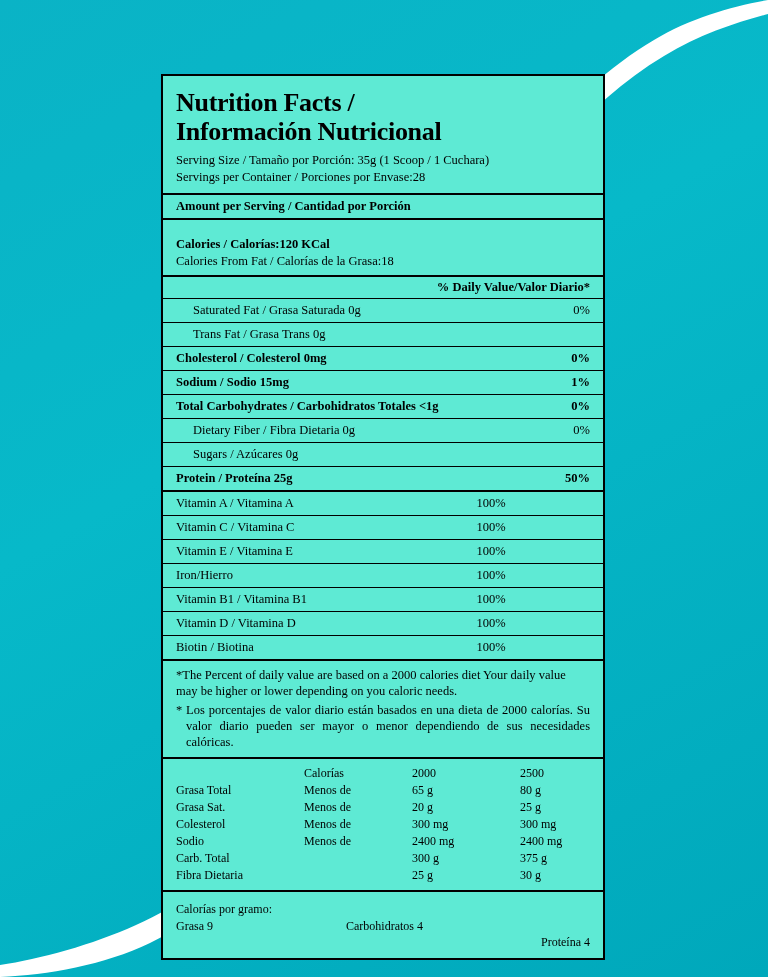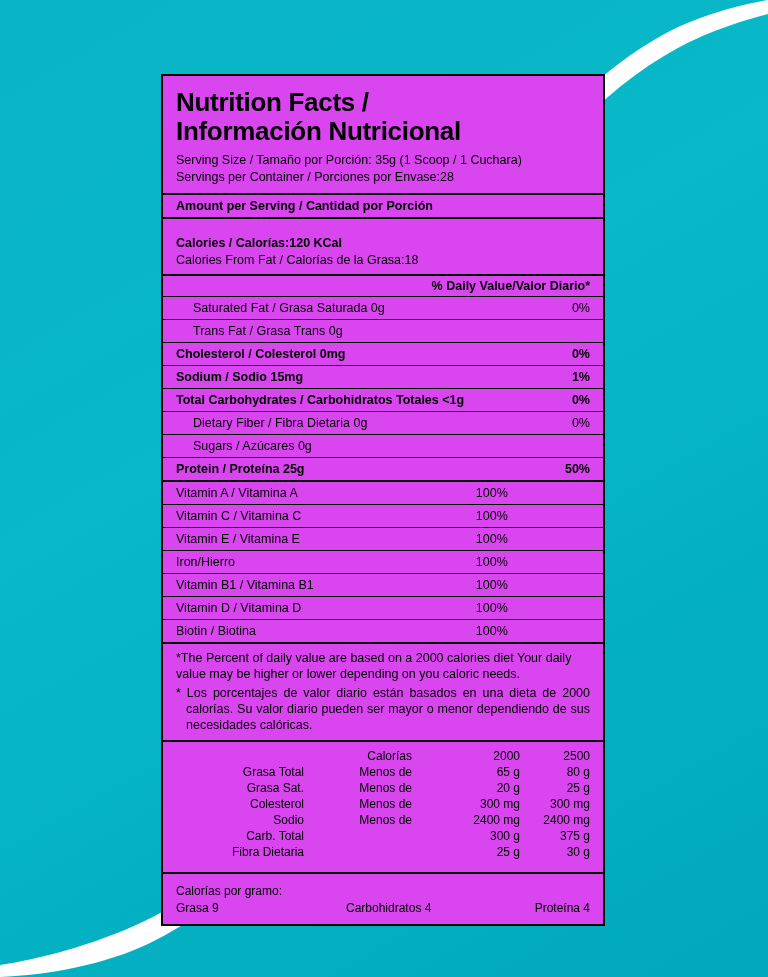--- a/index.html
+++ b/index.html
@@ -33,24 +33,25 @@
     left: 0;
     bottom: 0;
     width: 300px;
     height: 150px;
   }
   .panel {
     position: absolute;
     left: 161px;
     top: 74px;
     width: 444px;
-    background: #d946ef;
+    background: #5eead4;
     border: 2px solid #000000;
     box-sizing: border-box;
     padding: 0;
+    font-family: Liberation Serif, serif;
   }
   .inner {
     padding: 10px 13px 8px 13px;
   }
   
   .title-line {
     font-size: 26px;
     font-weight: bold;
     color: #000;
     letter-spacing: -0.3px;
@@ -119,40 +120,40 @@
   .footnote .hang {
     padding-left: 10px;
     text-indent: -10px;
   }
   table.dvtable {
     width: 100%;
     border-collapse: collapse;
     font-size: 12px;
     padding: 0;
   }
-  .dv-wrap { padding: 6px 13px 12px 13px; text-align: right; }
+  .dv-wrap { padding: 6px 13px 6px 13px; }
   table.dvtable td {
     padding: 1px 0;
     vertical-align: top;
   }
   table.dvtable td.c1 { width: 128px; }
   table.dvtable td.c2 { width: 108px; }
   table.dvtable td.c3 { width: 108px; }
   .percal {
     font-size: 12px;
     padding: 9px 13px 8px 13px;
     line-height: 1.35;
   }
   .percal-row {
     display: flex;
     width: 100%;
   }
   .percal-row .i1 { width: 170px; }
   .percal-row .i2 { width: 175px; }
-  .percal-row .i3 { flex: 1; text-align: right; }
+  .percal-row .i3 { flex: 1; text-align: right; margin-top: 16px; }
 </style>
 </head>
 <body>
 
 <div class="bg-gradient"></div>
 
 <svg class="swoosh swoosh-top" viewBox="0 0 330 150" preserveAspectRatio="none">
   <path d="M330,0 L330,14 C300,22 262,34 226,56 C186,80 150,112 118,150 L96,150 C130,104 172,66 216,40 C252,18 296,6 330,0 Z" fill="#ffffff"></path>
   <path d="M330,22 L330,30 C302,40 272,54 244,74 C216,94 190,120 170,150 L154,150 C178,114 210,84 244,60 C272,40 302,28 330,22 Z" fill="#ffffff" opacity="0"></path>
 </svg>

